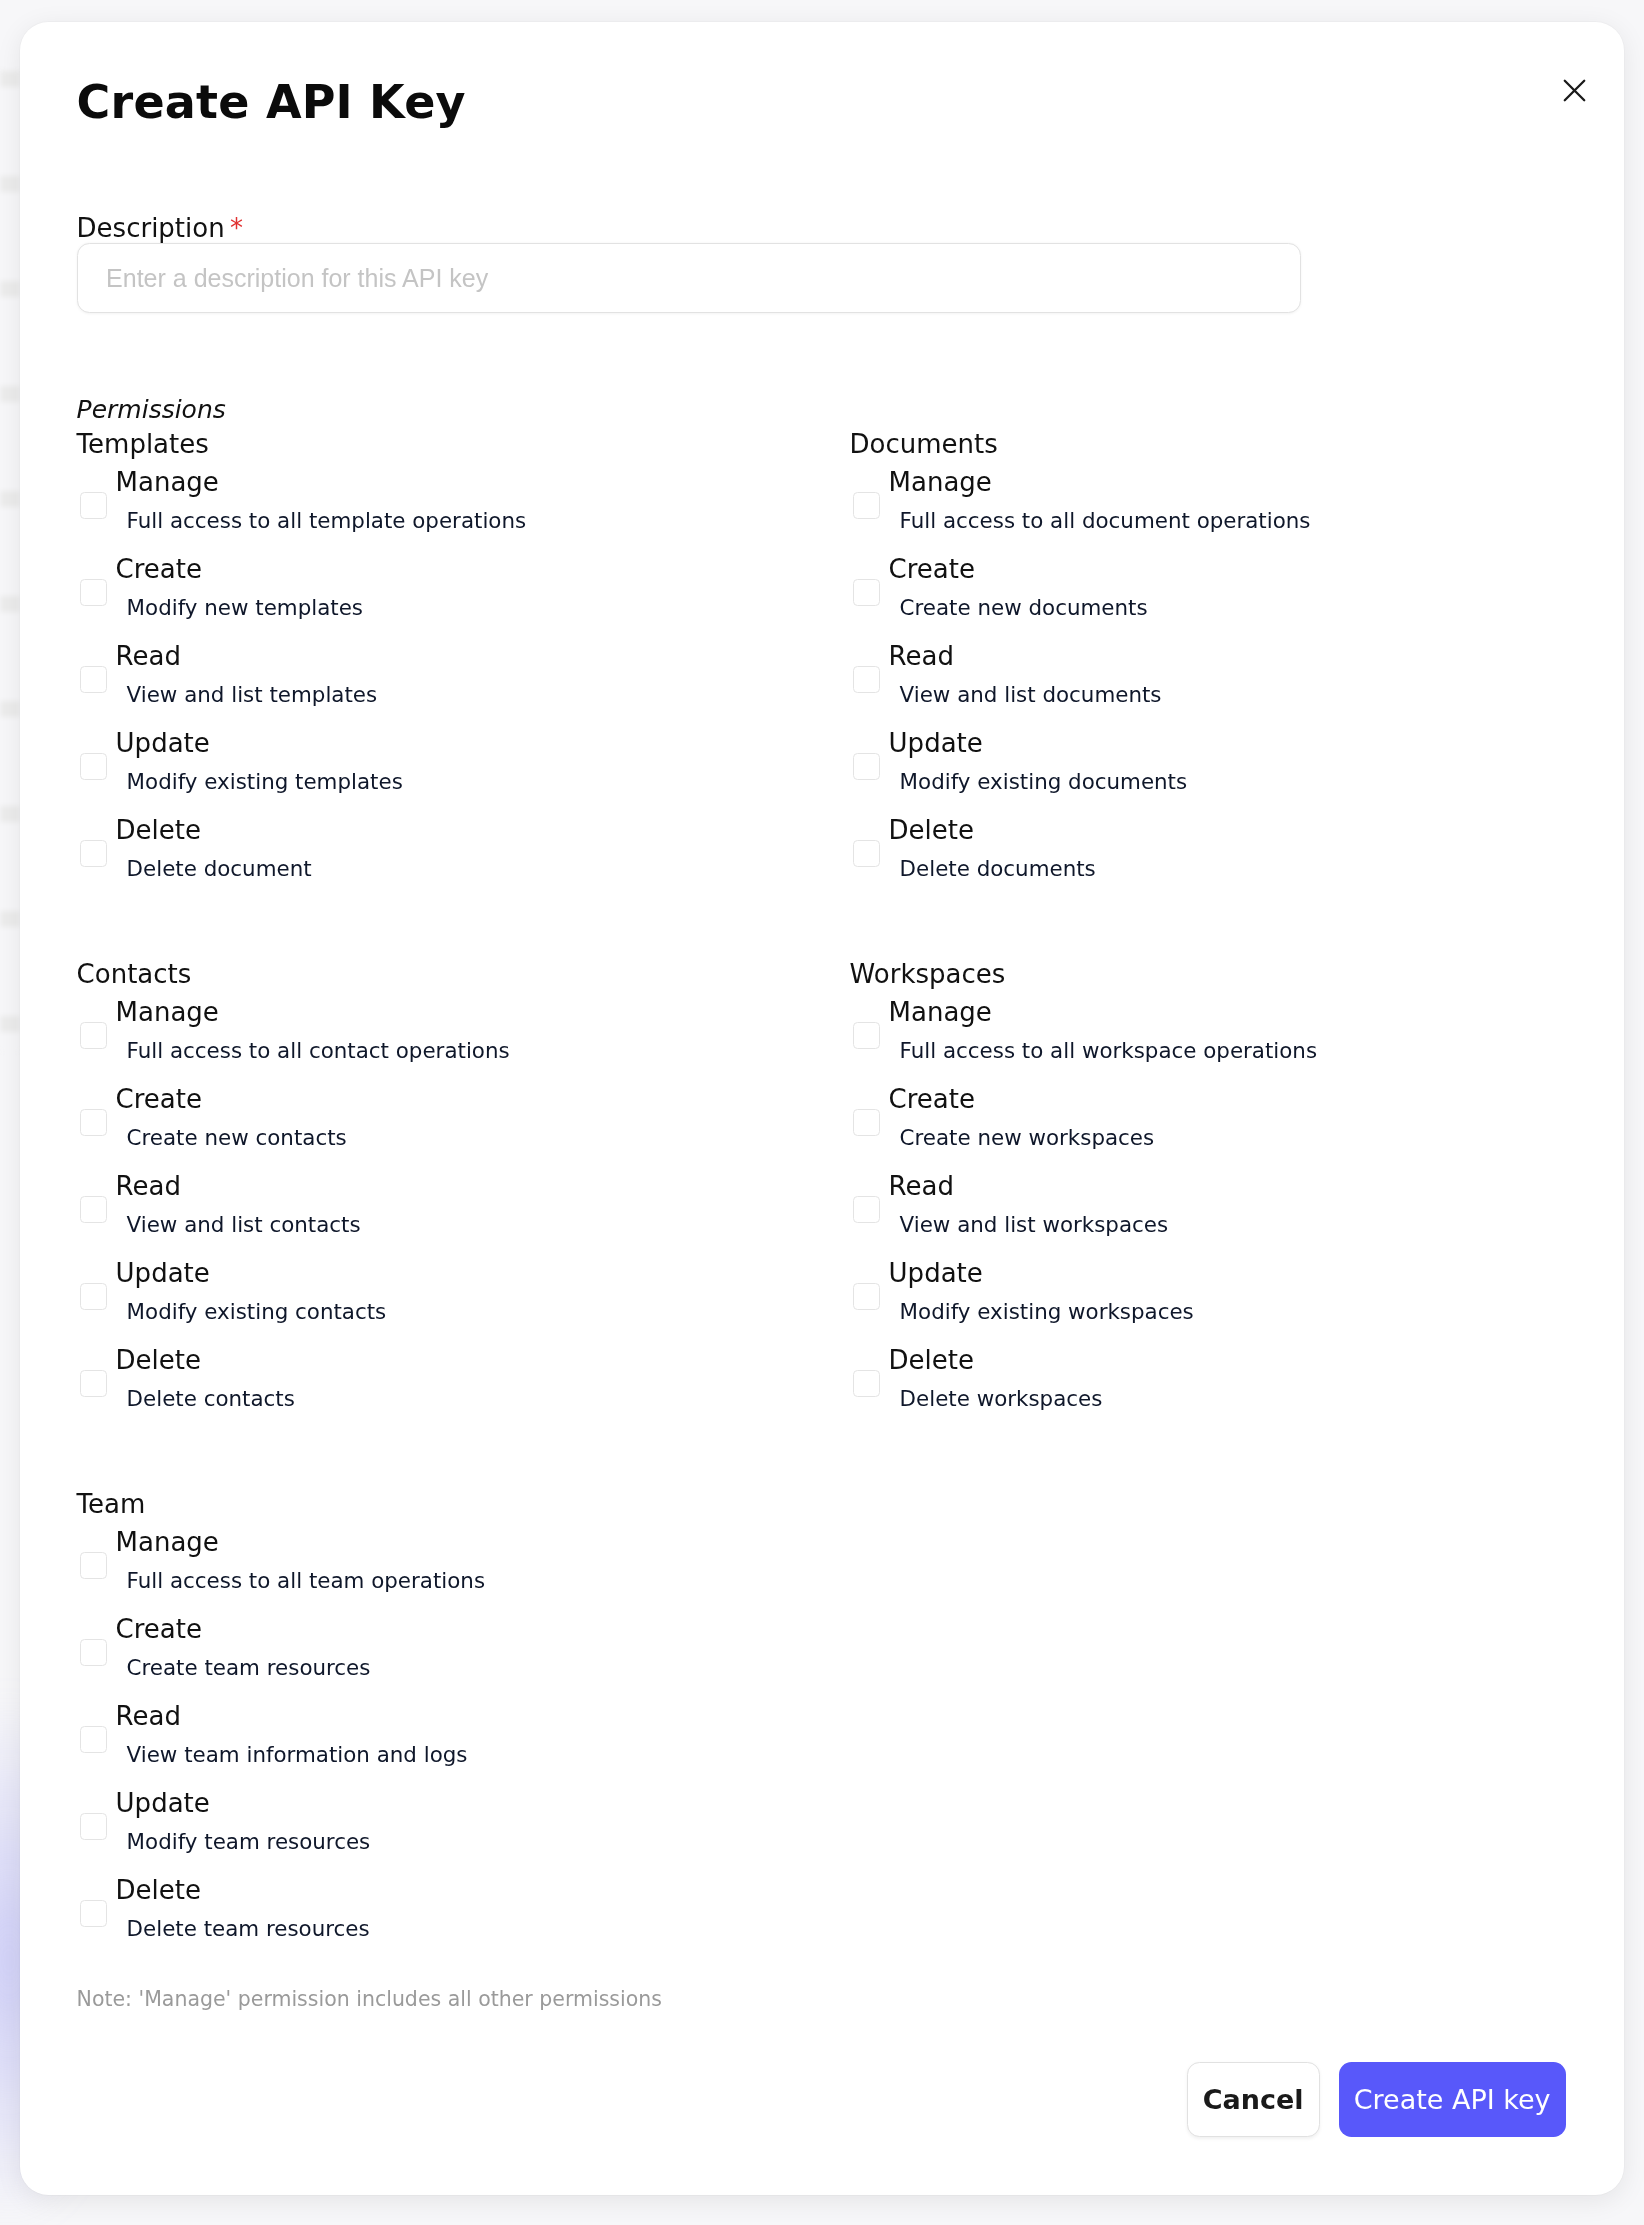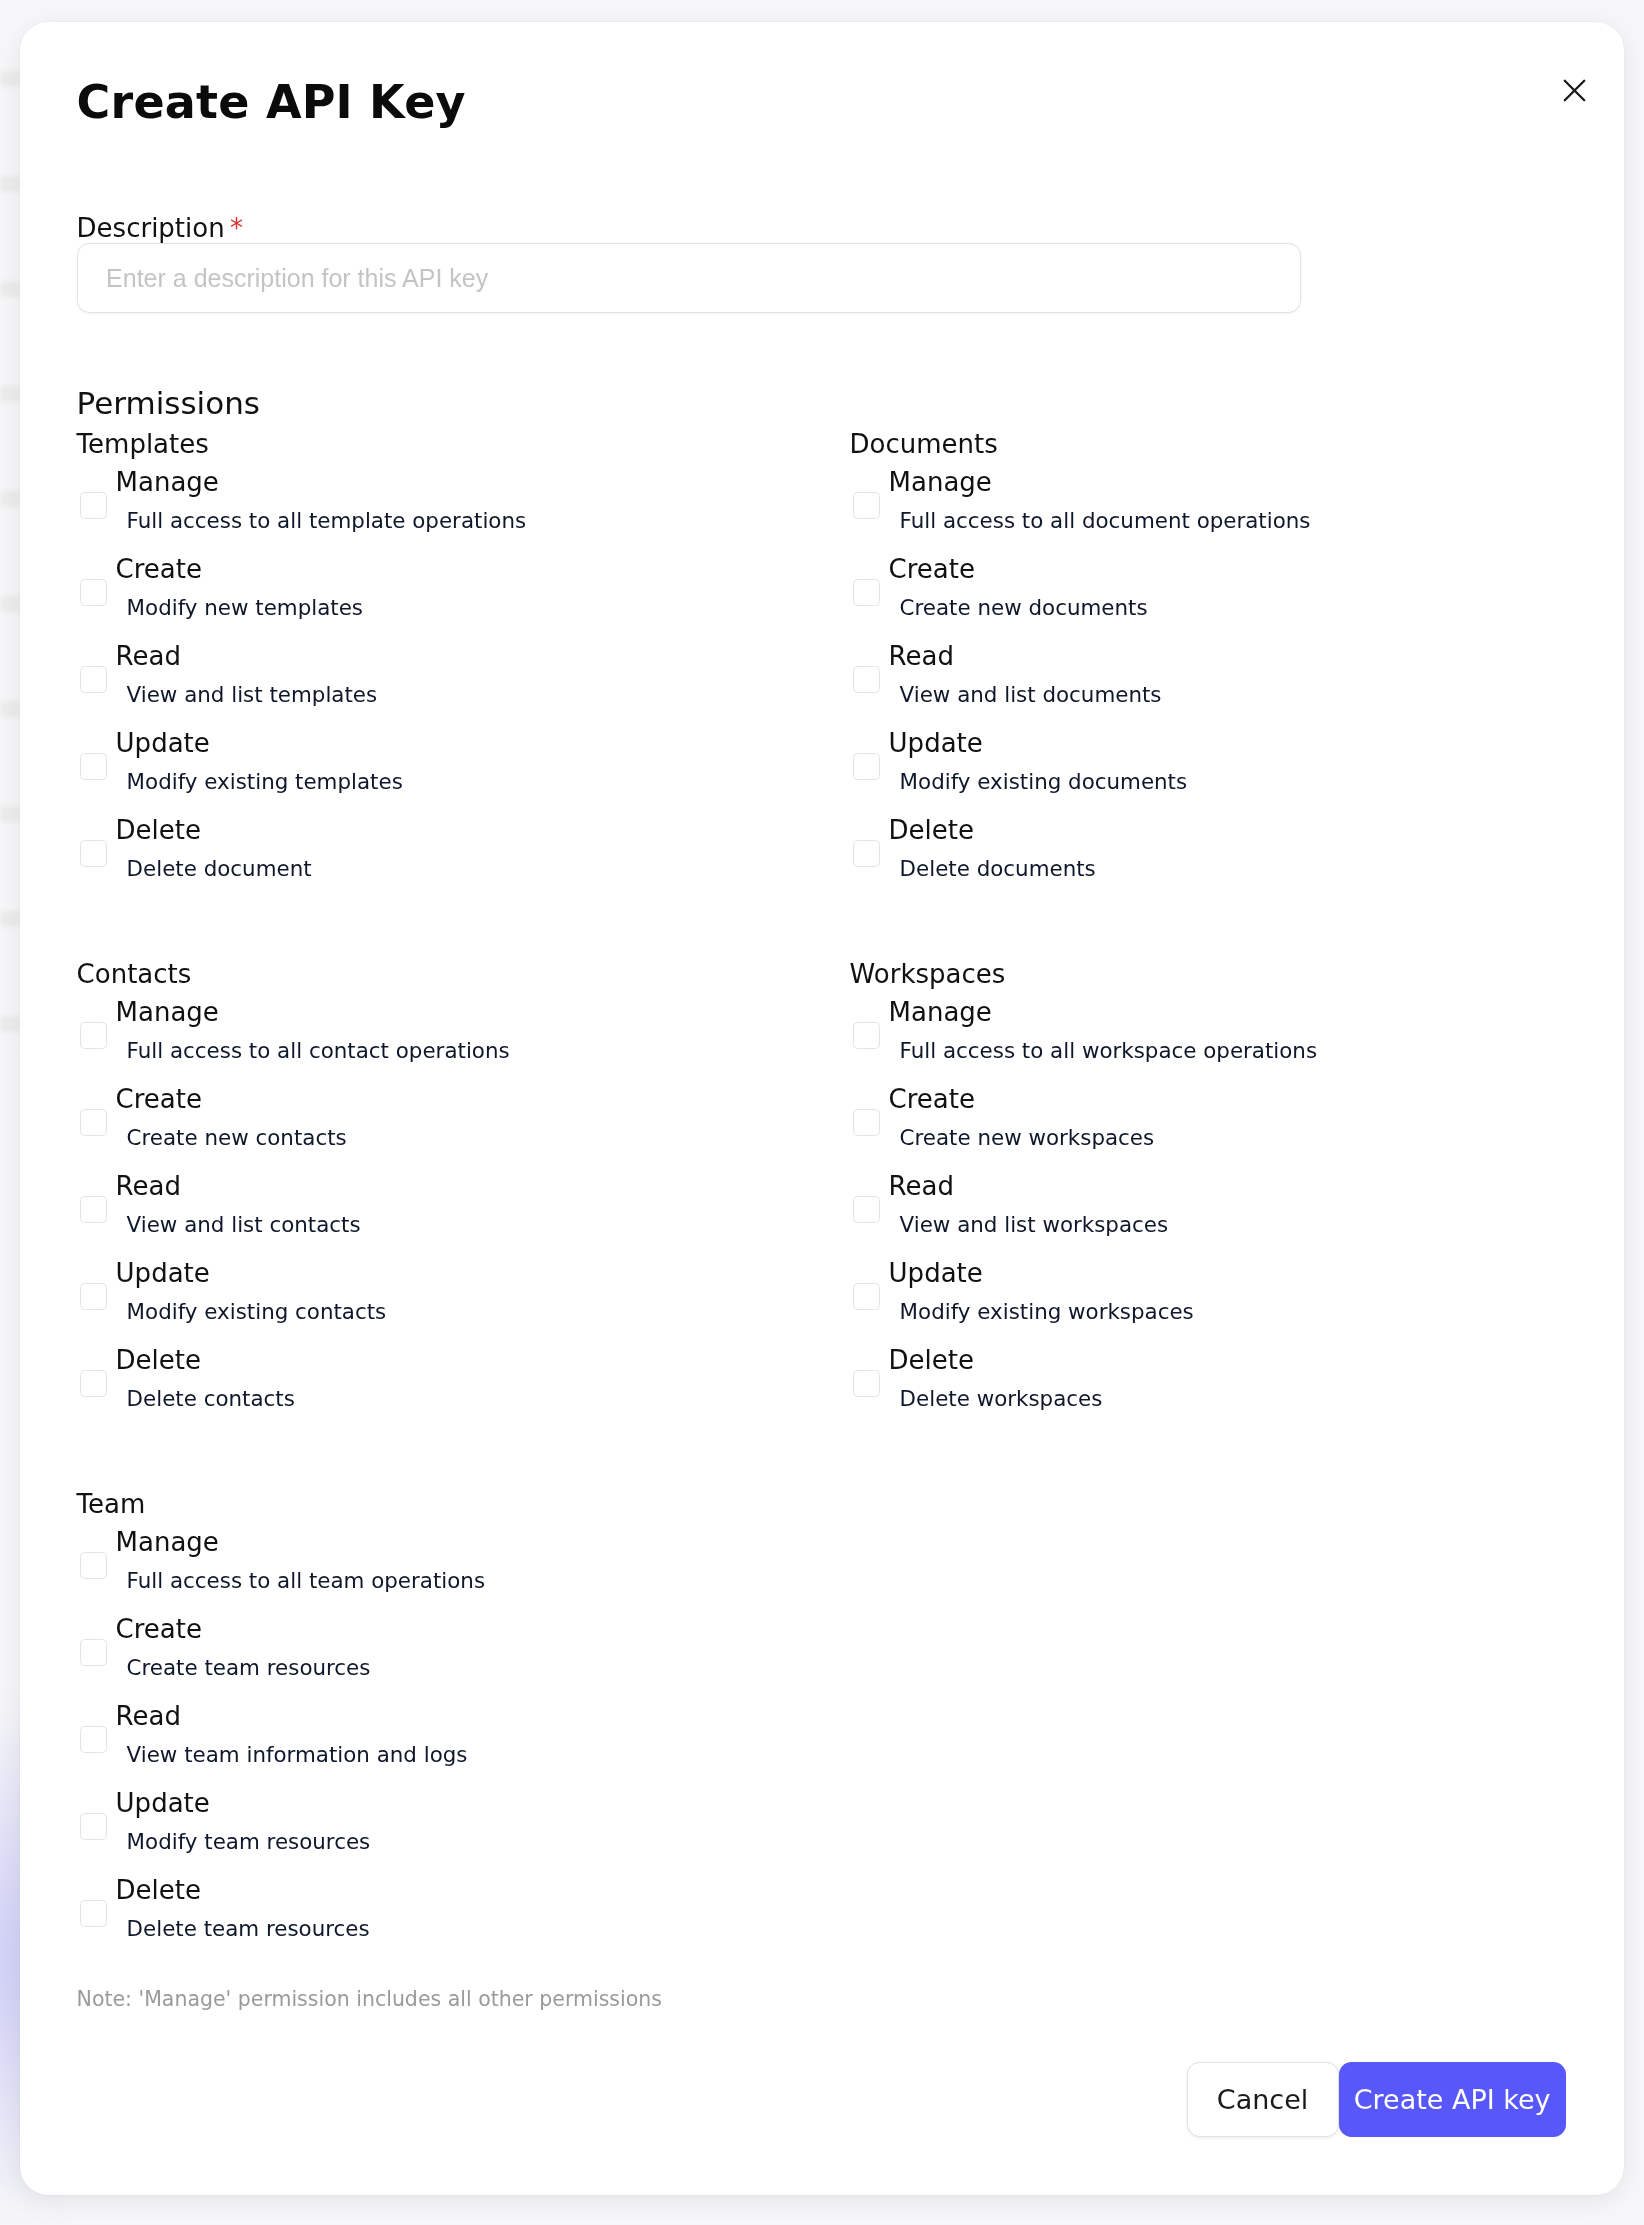--- a/index.html
+++ b/index.html
@@ -35,21 +35,21 @@
   .desc-label .req { color:#e03131; margin-left:5.3px; }
   .desc-input {
     position:absolute; left:57px; top:221px; width:1224px; height:70px;
     box-sizing:border-box; border:1.8px solid #e2e2e2; border-radius:12.5px;
     padding:0 28.5px; font-family:"Liberation Sans", sans-serif; font-size:25px;
     color:#222; background:#fff; outline:none;
     box-shadow:0 0.9px 2.7px rgba(0,0,0,0.05);
   }
   .desc-input::placeholder { color:#c4c4c4; }
   .perm-title {
-    position:absolute; left:57px; top:363px; font-size:31px; color:#111;
+    position:absolute; left:57px; top:373px; font-size:25px; color:#111;font-style:italic;
   }
   .group { position:absolute; width:713px; }
   .group-title { font-size:26px; font-weight:400; color:#111; height:36px; line-height:36px; margin:0; }
   .perm-row { position:relative; height:87px; }
   .perm-row .cb {
     position:absolute; left:3.6px; top:30px; width:27px; height:27px;
     box-sizing:border-box; border:1.8px solid #e4e4e4; border-radius:4.5px;
     background:#fff; appearance:none; -webkit-appearance:none; margin:0; cursor:pointer;
   }
   .perm-row .lbl {
@@ -60,22 +60,22 @@
   }
   .note {
     position:absolute; left:57px; top:1953px; font-size:20.5px; color:#9a9a9a;margin-top:12px;
   }
   .btn {
     position:absolute; top:2040px; height:75px; box-sizing:border-box;
     border-radius:12.5px; font-family:"DejaVu Sans", sans-serif; font-size:27px;
     display:flex; align-items:center; justify-content:center; cursor:pointer;
   }
   .btn-cancel {
-    left:1167px; width:152px; background:#fff; color:#1a1a1a;
-    border:1.8px solid #e1e1e1; box-shadow:0 1.8px 3.6px rgba(0,0,0,0.06);
+    left:1167px; width:133px; background:#fff; color:#1a1a1a;
+    border:1.8px solid #e1e1e1; box-shadow:0 1.8px 3.6px rgba(0,0,0,0.06);font-weight:bold;
   }
   .btn-create {
     left:1319px; width:227px; border:none; color:#fff; background:#5858fa;
   }
 </style>
 </head>
 <body>
 
 <div class="bg-lines"></div>
 <div class="bg-blob"></div>

